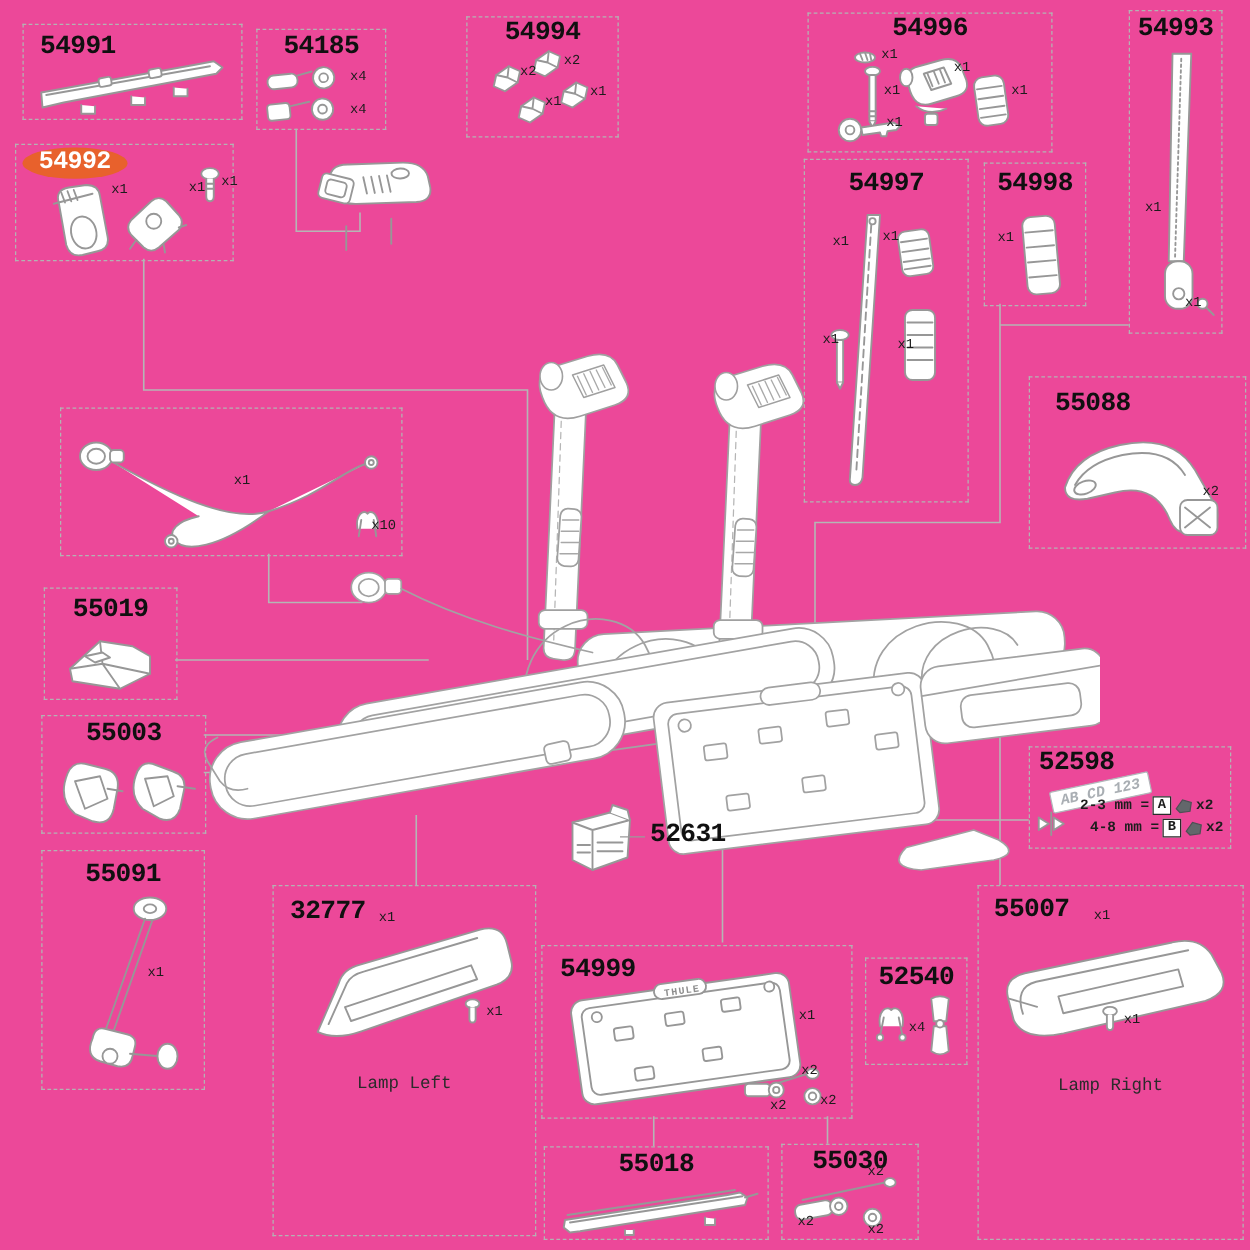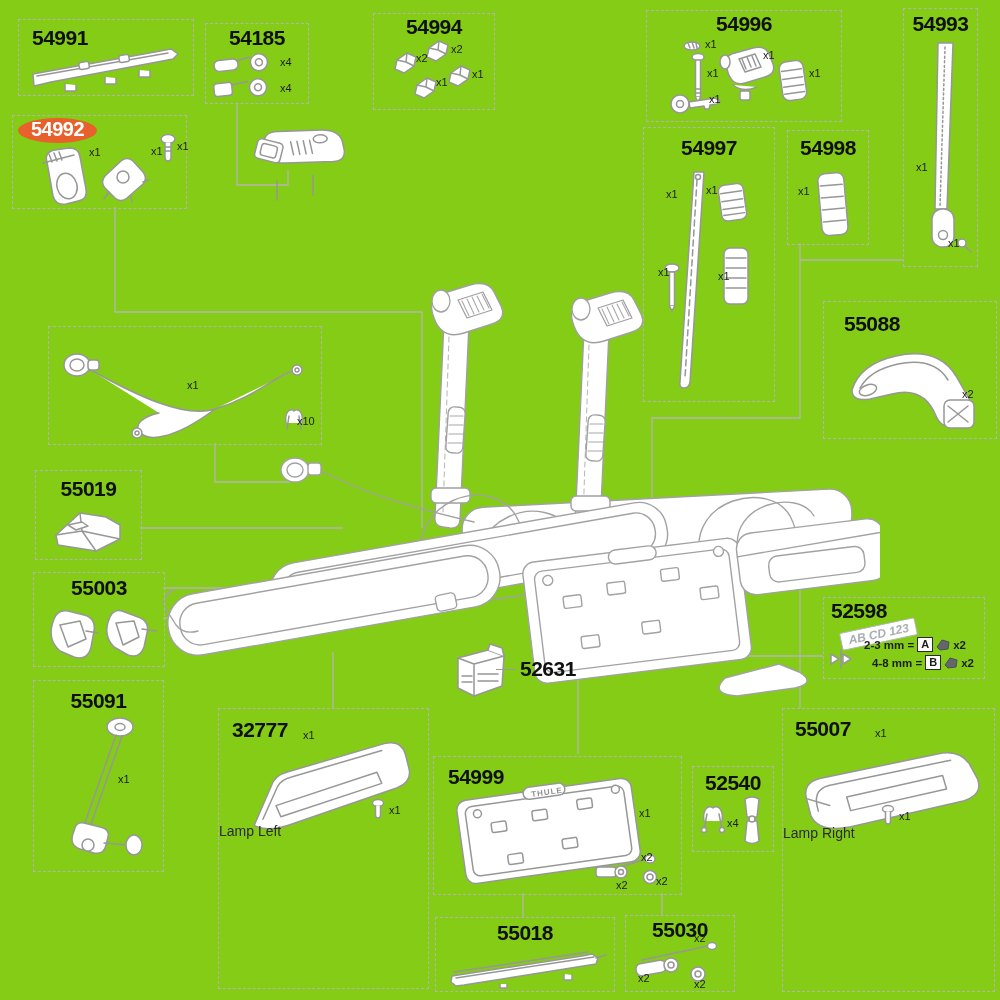--- a/index.html
+++ b/index.html
@@ -1,24 +1,24 @@
 <!DOCTYPE html>
 <html><head>
 <meta charset="utf-8">
 <style>
   html,body{margin:0;padding:0;background:#fff;}
-  .canvas{position:relative;width:1000px;height:1000px;background:#84cc16;overflow:hidden;
-          font-family:Liberation Sans, sans-serif;}
+  .canvas{position:relative;width:1000px;height:1000px;background:#ec4899;overflow:hidden;
+          font-family:Liberation Mono, monospace;}
   svg.layer{position:absolute;left:0;top:0;pointer-events:none;}
   .box{position:absolute;border:1.5px dashed #b3b3b3;z-index:2;background:transparent;}
   .num{position:absolute;font-weight:700;font-size:21px;color:#101010;letter-spacing:-0.5px;white-space:nowrap;z-index:3;}
   .numc{left:0;right:0;text-align:center;}
   .hl{background:#e8612c;color:#fff;border-radius:50%;padding:0px 13px 2px 13px;font-size:20px;}
   .cnt{position:absolute;font-size:11px;color:#1c1c1c;white-space:nowrap;z-index:3;}
-  .cap{position:absolute;left:0;right:0;text-align:left;font-size:14px;color:#2b2b2b;white-space:nowrap;z-index:3;}
+  .cap{position:absolute;left:0;right:0;text-align:center;font-size:14px;color:#2b2b2b;white-space:nowrap;z-index:3;margin-top:36px;}
   svg.part{position:absolute;overflow:visible;z-index:2;}
   svg.part path,svg.part rect,svg.part circle,svg.part ellipse,svg.part line,svg.part polygon
       {stroke:#979797;stroke-width:1.5;fill:#ffffff;stroke-linejoin:round;stroke-linecap:round;}
   .row52598{position:absolute;display:flex;align-items:center;gap:3px;font-size:11.5px;font-weight:600;color:#1d1d1d;white-space:nowrap;z-index:3;}
   .letterbox{display:inline-block;border:1.6px solid #2a2a2a;padding:0 3px;font-weight:700;font-size:11px;background:#fff;line-height:13px;}
   .plate-sign{position:absolute;transform:rotate(-12deg);font-style:italic;font-weight:700;font-size:12px;
               color:#a9aeb3;border:1.5px solid #b2b6ba;border-radius:2px;padding:1px 7px;background:#fff;z-index:3;white-space:nowrap;}
   .dash{position:absolute;border-top:1.5px solid #9a9a9a;z-index:3;}
 </style>
 </head>

